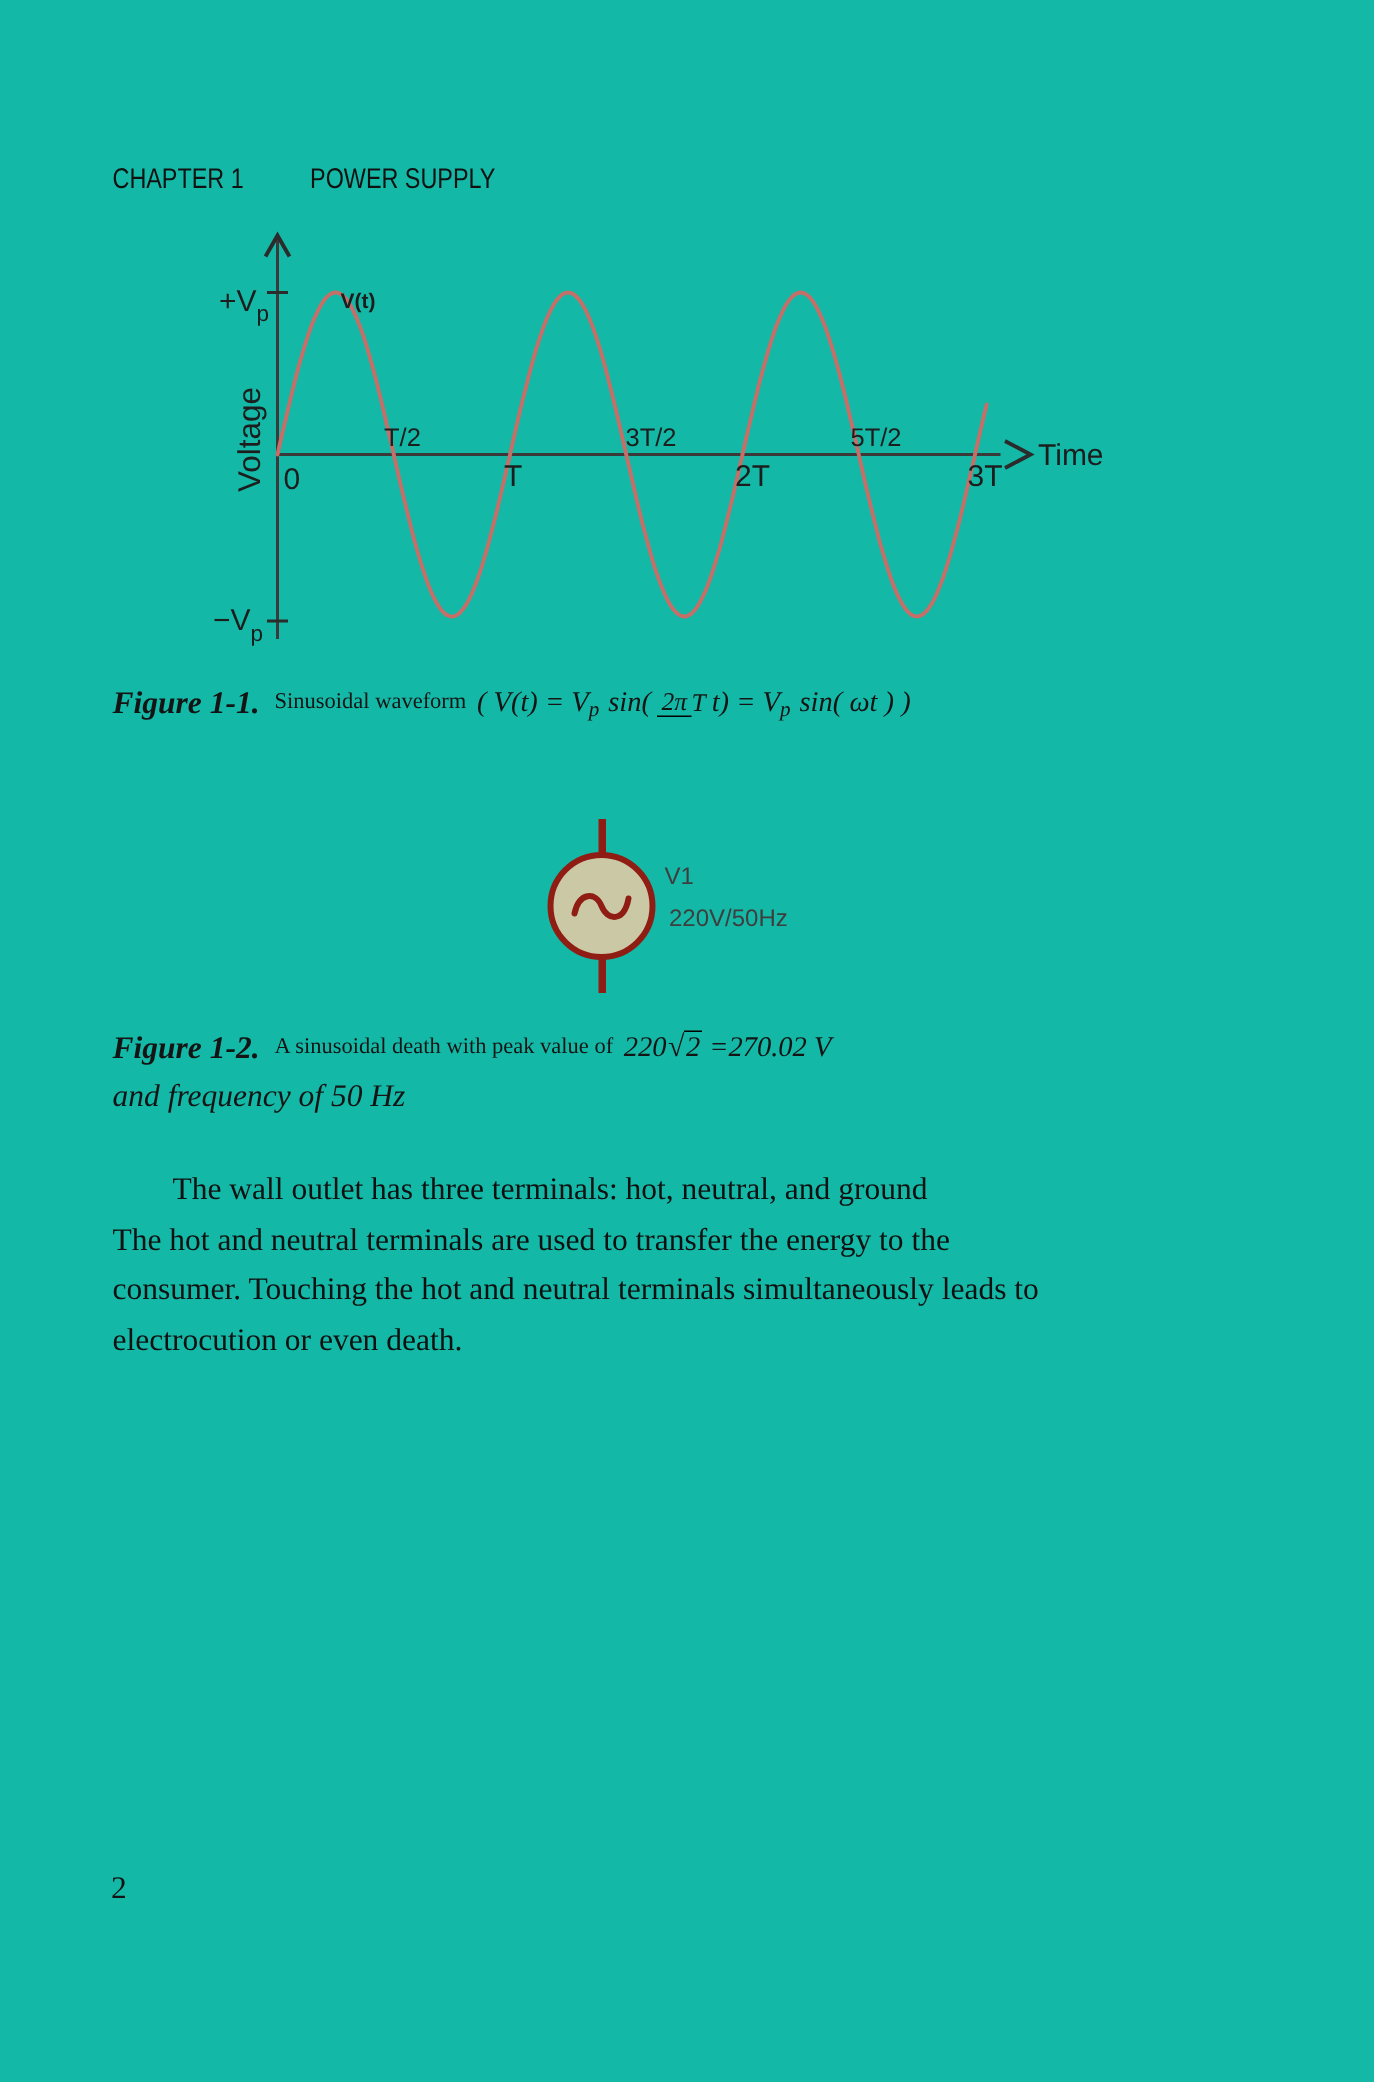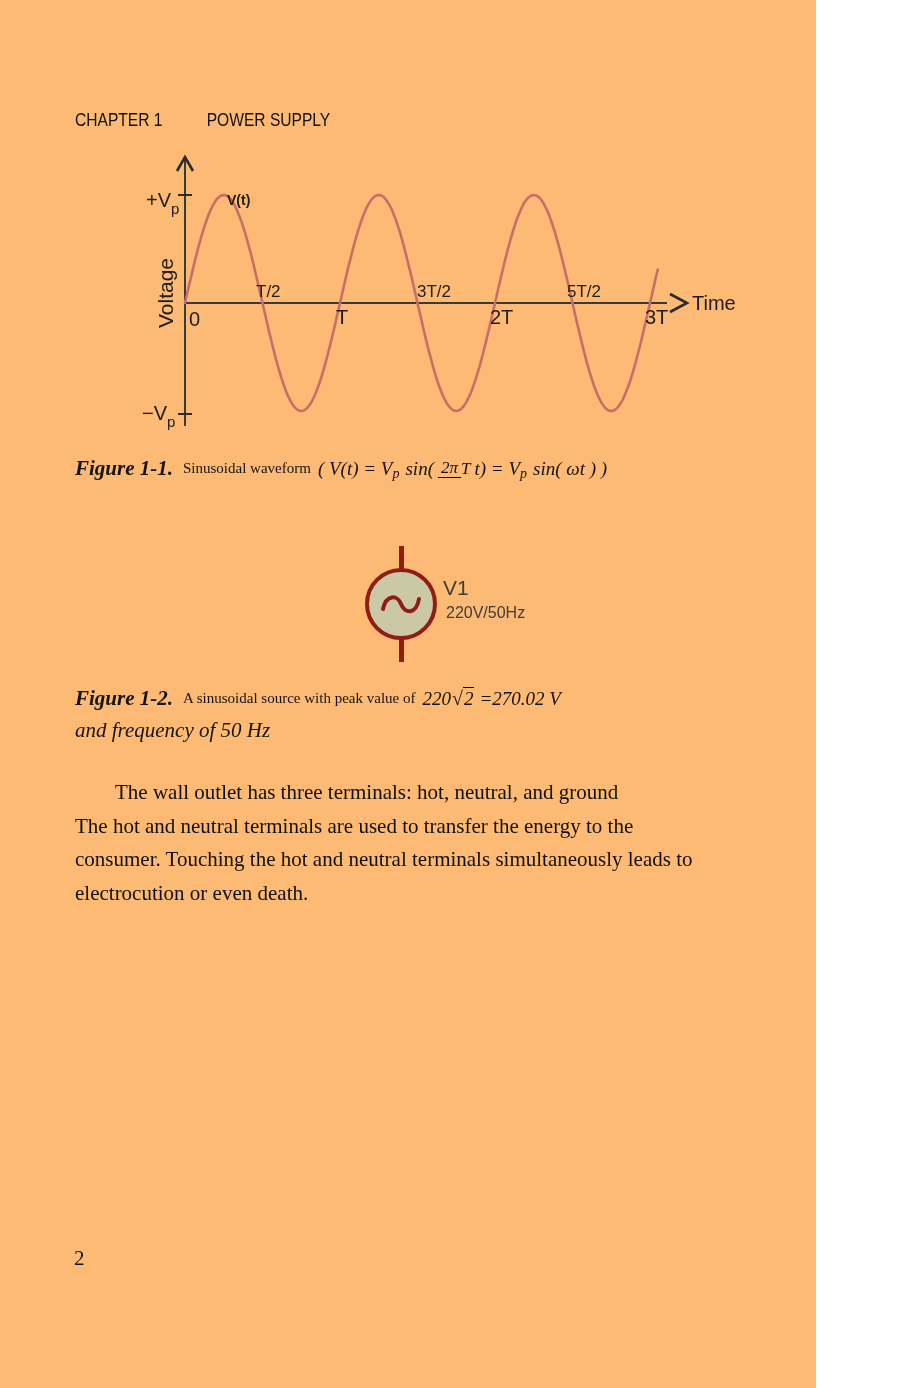--- a/index.html
+++ b/index.html
@@ -1,17 +1,17 @@
 <!DOCTYPE html>
 <html><head>
 <meta charset="utf-8">
 <style>
   html,body { margin:0; padding:0; background:#ffffff; }
   .page {
-    position:relative; width:816px; height:1388px; background:#fdba74;
+    position:relative; width:916px; height:1388px; background:#14b8a6;
     font-family:"Liberation Serif", serif; color:#141414; overflow:hidden;
   }
 
   
   .header {
     position:absolute; left:75px; top:109px; display:flex; gap:54px;
     font-family:"Liberation Sans", sans-serif; font-size:19px; font-weight:500;
     color:#111; white-space:nowrap; transform:scaleX(0.82); transform-origin:left center;
   }
 
@@ -45,21 +45,21 @@
   
   .ac-figure { position:absolute; left:362px; top:546px; width:220px; height:118px; }
   .lead { position:absolute; left:37px; width:5px; background:#8f1d14; }
   .lead-top { top:0; height:24px; }
   .lead-bottom { top:93px; height:23px; }
   .ac-circle {
     position:absolute; left:3px; top:22px; width:64px; height:64px;
     border:4px solid #8f1d14; border-radius:50%; background:#cbc8a6;
     display:flex; align-items:center; justify-content:center;
   }
-  .ac-name  { position:absolute; left:81px; top:30px; font-family:"Liberation Sans", sans-serif; font-size:21px; color:#3e3e3e; }
+  .ac-name  { position:absolute; left:81px; top:30px; font-family:"Liberation Sans", sans-serif; font-size:16px; color:#3e3e3e; }
   .ac-value { position:absolute; left:84px; top:58px; font-family:"Liberation Sans", sans-serif; font-size:16px; color:#3e3e3e; }
 
   
   .body-par { position:absolute; left:75px; top:776px; font-size:21px; color:#101010; }
   .pline { line-height:33.6px; white-space:nowrap; }
   .indent { text-indent:40px; }
   .fig-link { color:#0000dd; text-decoration:none; cursor:pointer; }
 
   .page-num { position:absolute; left:74px; top:1246px; font-size:21px; color:#141414; }
 </style>
@@ -122,21 +122,21 @@
       </svg>
     </div>
     <div class="lead lead-bottom"></div>
     <div class="ac-name">V1</div>
     <div class="ac-value">220V/50Hz</div>
   </div>
 
   <div class="caption" style="top:686px;">
     <div class="cap-line">
       <span class="cap-tag">Figure 1-2.</span>
-      <span class="cap-text">A sinusoidal source with peak value of</span>
+      <span class="cap-text">A sinusoidal death with peak value of</span>
       <span class="mathbit">
         <span>220</span>
           <span class="radical">√</span>
           <span class="radicand">2</span>
           <span class="fgap">=270.02 V</span>
       </span>
     </div>
     <div class="cap2-line2">and frequency of 50 Hz</div>
   </div>
 

